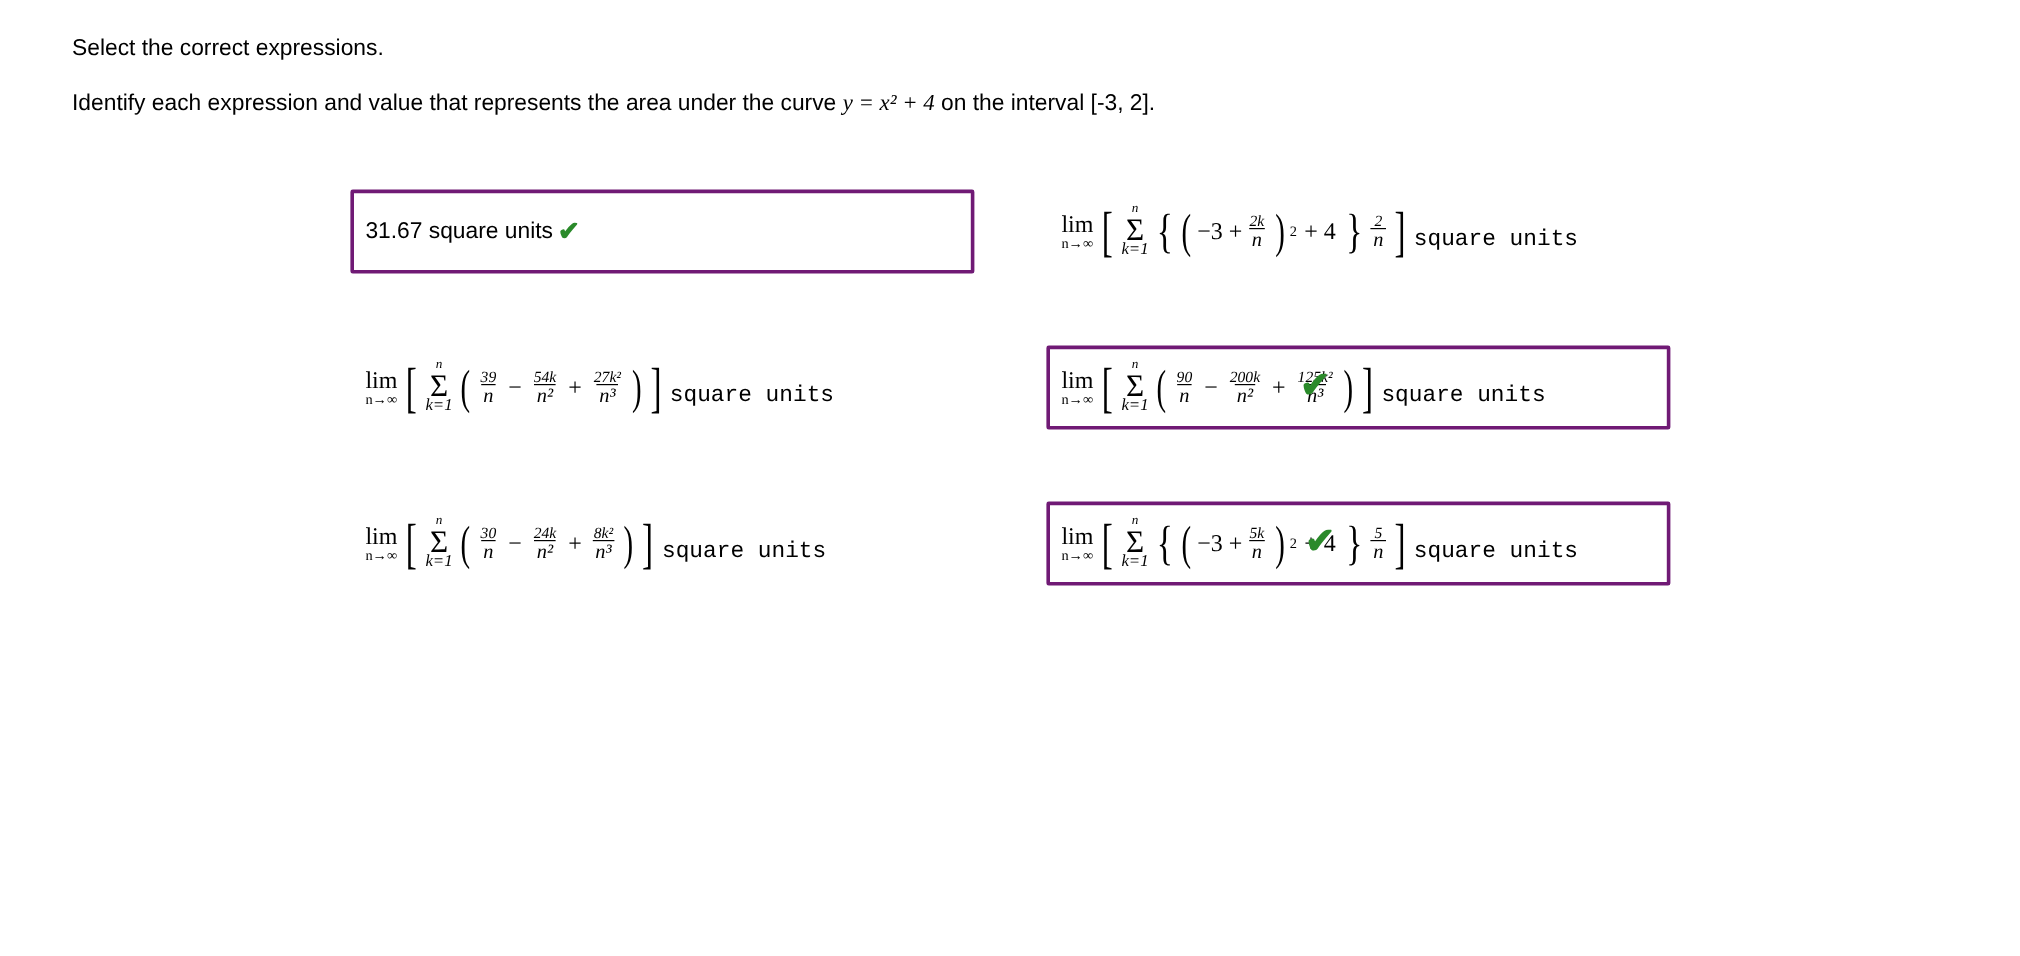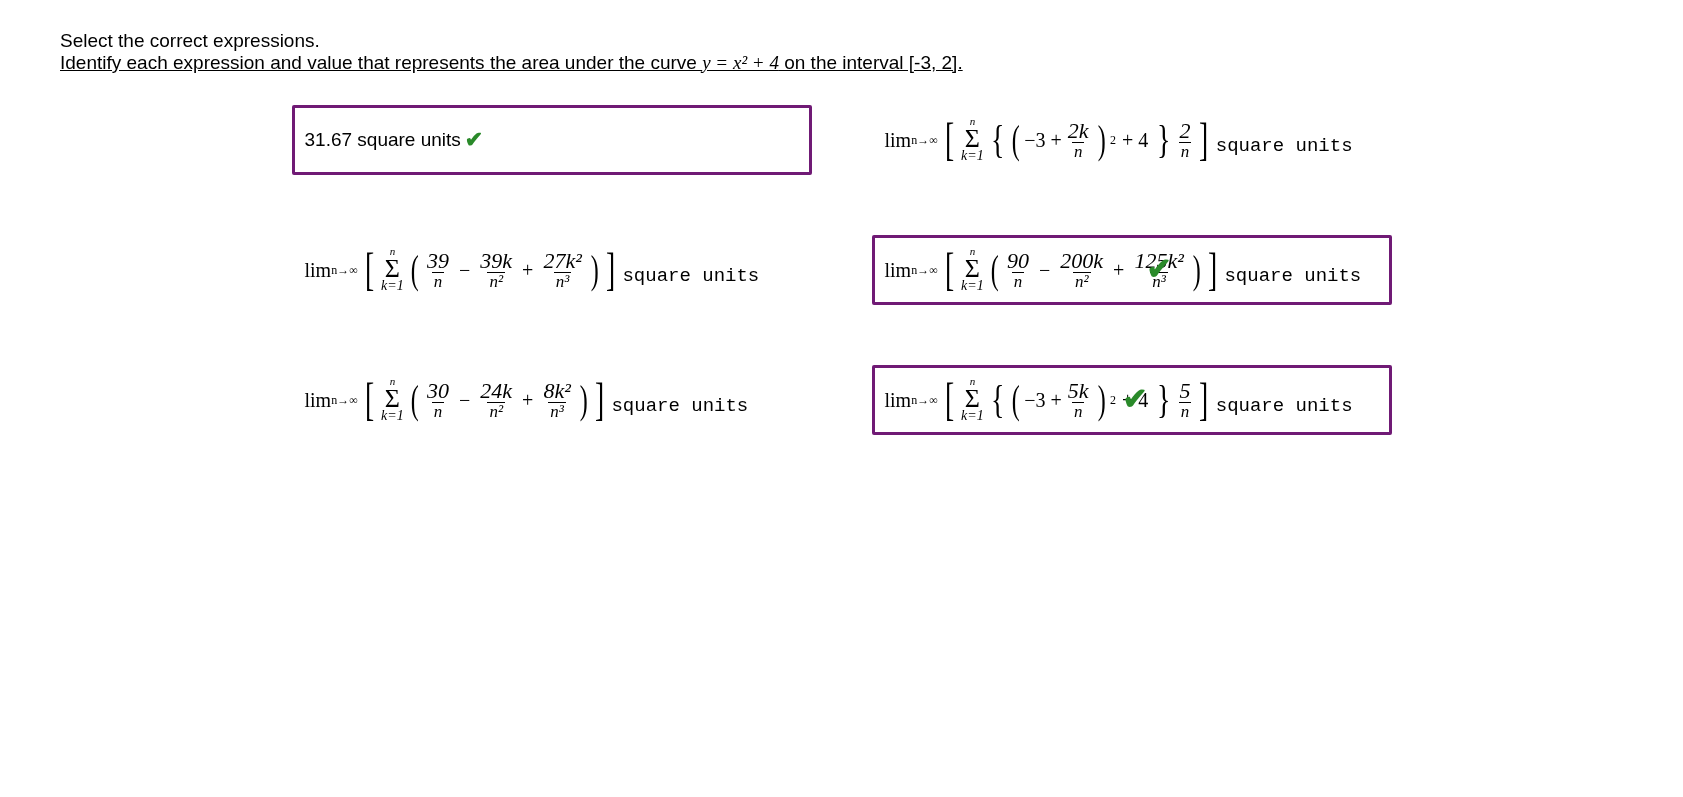--- a/index.html
+++ b/index.html
@@ -4,26 +4,26 @@
 <style>
   body {
     margin: 0;
     padding: 30px 60px;
     font-family: Arial, Helvetica, sans-serif;
     background: #fff;
     color: #000;
     font-size: 19px;
   }
   .instruction {
+    margin-bottom: 24px;
     font-size: 19px;
   }
   .prompt {
-    margin-bottom: 31px;
-    font-size: 19px;
-    text-decoration: underline;
+    margin-bottom: 60px;
+    font-size: 19px;
   }
   .grid {
     display: grid;
     grid-template-columns: 1fr 1fr;
     column-gap: 60px;
     row-gap: 60px;
     max-width: 1100px;
     margin: 0 auto;
   }
   .tile {
@@ -57,22 +57,21 @@
   }
   .formula {
     display: flex;
     align-items: center;
     gap: 2px;
     font-family: 'Times New Roman', serif;
     font-size: 20px;
   }
   .lim {
     display: inline-flex;
-    flex-direction: row;
-    align-items: center;
+    flex-direction: column;
     line-height: 1;
     margin-right: 2px;
   }
   .lim .top { font-size: 20px; }
   .lim .bot { font-size: 12px; }
   .sum {
     display: inline-flex;
     flex-direction: column;
     align-items: center;
     line-height: 0.9;
@@ -104,21 +103,21 @@
   }
   .frac {
     display: inline-flex;
     flex-direction: column;
     align-items: center;
     vertical-align: middle;
     line-height: 1.05;
     margin: 0 2px;
     font-style: italic;
   }
-  .frac .num { font-size: 22px; padding: 0 2px; }
+  .frac .num { font-size: 13px; padding: 0 2px; }
   .frac .den { font-size: 17px; padding: 0 2px; border-top: 1px solid #000; }
   .frac-wrap {
     position: relative;
     display: inline-block;
   }
   .op {
     margin: 0 4px;
     font-style: normal;
   }
   .supnum {
@@ -194,21 +193,21 @@
           <span class="sigma">Σ</span>
           <span class="sub">k=1</span>
         </span>
       <span class="paren">(</span>
       <span class="frac">
           <span class="num">39</span>
           <span class="den">n</span>
         </span>
       <span class="op">−</span>
       <span class="frac">
-          <span class="num">39k</span>
+          <span class="num">54k</span>
           <span class="den">n²</span>
         </span>
       <span class="op">+</span>
       <span class="frac">
           <span class="num">27k²</span>
           <span class="den">n³</span>
         </span>
       <span class="paren">)</span>
       <span class="bracket">]</span>
     </span>

